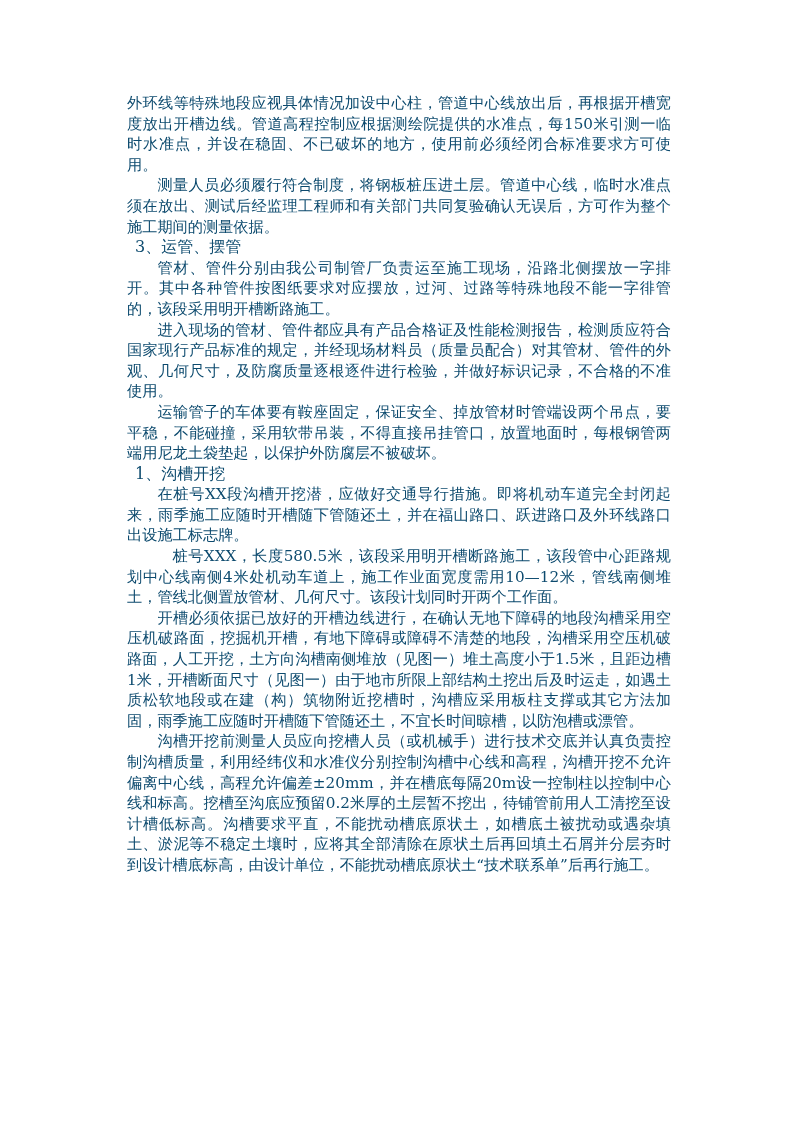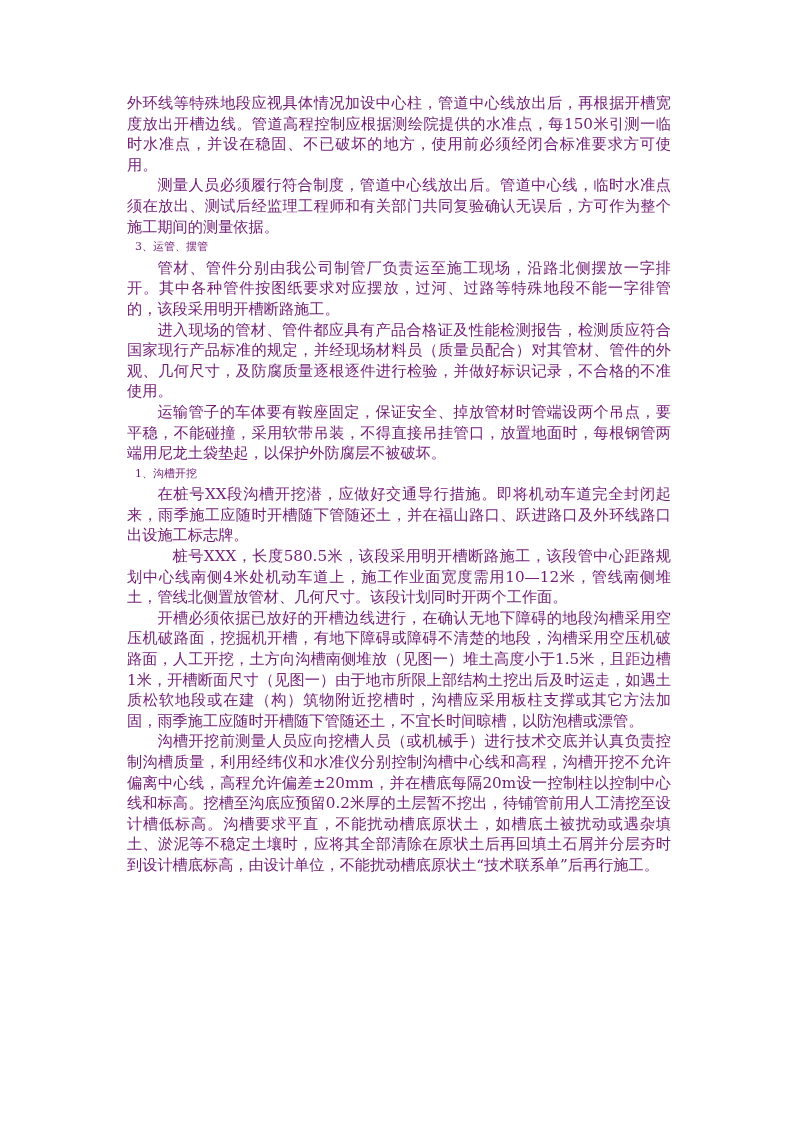--- a/index.html
+++ b/index.html
@@ -1,33 +1,33 @@
 <!DOCTYPE html>
 <html><head>
 <meta charset="utf-8">
 <style>
   html, body { margin: 0; padding: 0; background: #ffffff; }
   body { width: 793px; height: 1122px; position: relative; overflow: hidden; }
   .page {
     position: absolute; left: 127px; top: 93px; width: 544px;
     font-family: "DejaVu Serif", "Liberation Serif", serif;
-    font-size: 15.2px; line-height: 20.6px; color: #701a75;
+    font-size: 15.2px; line-height: 20.6px; color: #0c4a6e;
     text-align: justify;
   }
   .page p { margin: 0; text-indent: 2em; }
   .page p.cont { text-indent: 0; }
   .page p.ind3 { text-indent: 3em; }
-  .page h3 { margin: 0; font-weight: normal; font-size: 11px; padding-left: 8px; }
+  .page h3 { margin: 0; font-weight: normal; font-size: 16px; padding-left: 8px; }
 </style>
 </head>
 <body>
 
 <div class="page">
   <p class="cont">外环线等特殊地段应视具体情况加设中心柱，管道中心线放出后，再根据开槽宽度放出开槽边线。管道高程控制应根据测绘院提供的水准点，每150米引测一临时水准点，并设在稳固、不已破坏的地方，使用前必须经闭合标准要求方可使用。</p>
-  <p>测量人员必须履行符合制度，管道中心线放出后。管道中心线，临时水准点须在放出、测试后经监理工程师和有关部门共同复验确认无误后，方可作为整个施工期间的测量依据。</p>
+  <p>测量人员必须履行符合制度，将钢板桩压进土层。管道中心线，临时水准点须在放出、测试后经监理工程师和有关部门共同复验确认无误后，方可作为整个施工期间的测量依据。</p>
   <h3>3、运管、摆管</h3>
   <p>管材、管件分别由我公司制管厂负责运至施工现场，沿路北侧摆放一字排开。其中各种管件按图纸要求对应摆放，过河、过路等特殊地段不能一字徘管的，该段采用明开槽断路施工。</p>
   <p>进入现场的管材、管件都应具有产品合格证及性能检测报告，检测质应符合国家现行产品标准的规定，并经现场材料员（质量员配合）对其管材、管件的外观、几何尺寸，及防腐质量逐根逐件进行检验，并做好标识记录，不合格的不准使用。</p>
   <p>运输管子的车体要有鞍座固定，保证安全、掉放管材时管端设两个吊点，要平稳，不能碰撞，采用软带吊装，不得直接吊挂管口，放置地面时，每根钢管两端用尼龙土袋垫起，以保护外防腐层不被破坏。</p>
   <h3>1、沟槽开挖</h3>
   <p>在桩号XX段沟槽开挖潜，应做好交通导行措施。即将机动车道完全封闭起来，雨季施工应随时开槽随下管随还土，并在福山路口、跃进路口及外环线路口出设施工标志牌。</p>
   <p class="ind3">桩号XXX，长度580.5米，该段采用明开槽断路施工，该段管中心距路规划中心线南侧4米处机动车道上，施工作业面宽度需用10—12米，管线南侧堆土，管线北侧置放管材、几何尺寸。该段计划同时开两个工作面。</p>
   <p>开槽必须依据已放好的开槽边线进行，在确认无地下障碍的地段沟槽采用空压机破路面，挖掘机开槽，有地下障碍或障碍不清楚的地段，沟槽采用空压机破路面，人工开挖，土方向沟槽南侧堆放（见图一）堆土高度小于1.5米，且距边槽1米，开槽断面尺寸（见图一）由于地市所限上部结构土挖出后及时运走，如遇土质松软地段或在建（构）筑物附近挖槽时，沟槽应采用板柱支撑或其它方法加固，雨季施工应随时开槽随下管随还土，不宜长时间晾槽，以防泡槽或漂管。</p>
   <p>沟槽开挖前测量人员应向挖槽人员（或机械手）进行技术交底并认真负责控制沟槽质量，利用经纬仪和水准仪分别控制沟槽中心线和高程，沟槽开挖不允许偏离中心线，高程允许偏差±20mm，并在槽底每隔20m设一控制柱以控制中心线和标高。挖槽至沟底应预留0.2米厚的土层暂不挖出，待铺管前用人工清挖至设计槽低标高。沟槽要求平直，不能扰动槽底原状土，如槽底土被扰动或遇杂填土、淤泥等不稳定土壤时，应将其全部清除在原状土后再回填土石屑并分层夯时到设计槽底标高，由设计单位，不能扰动槽底原状土“技术联系单”后再行施工。</p>
 </div>

